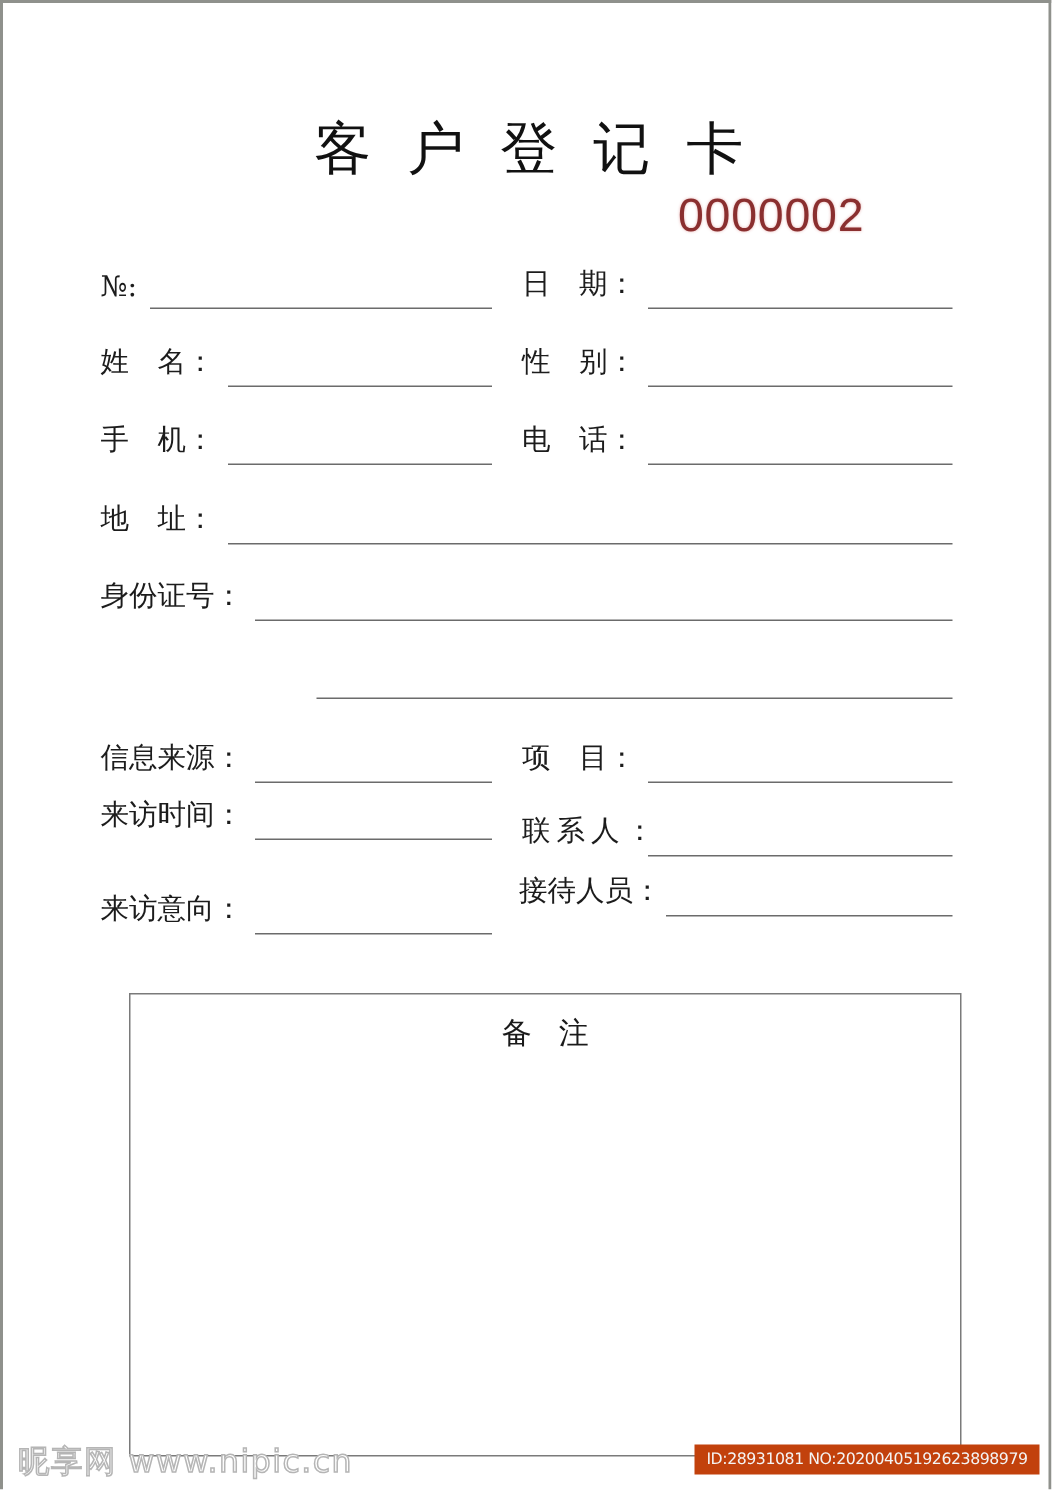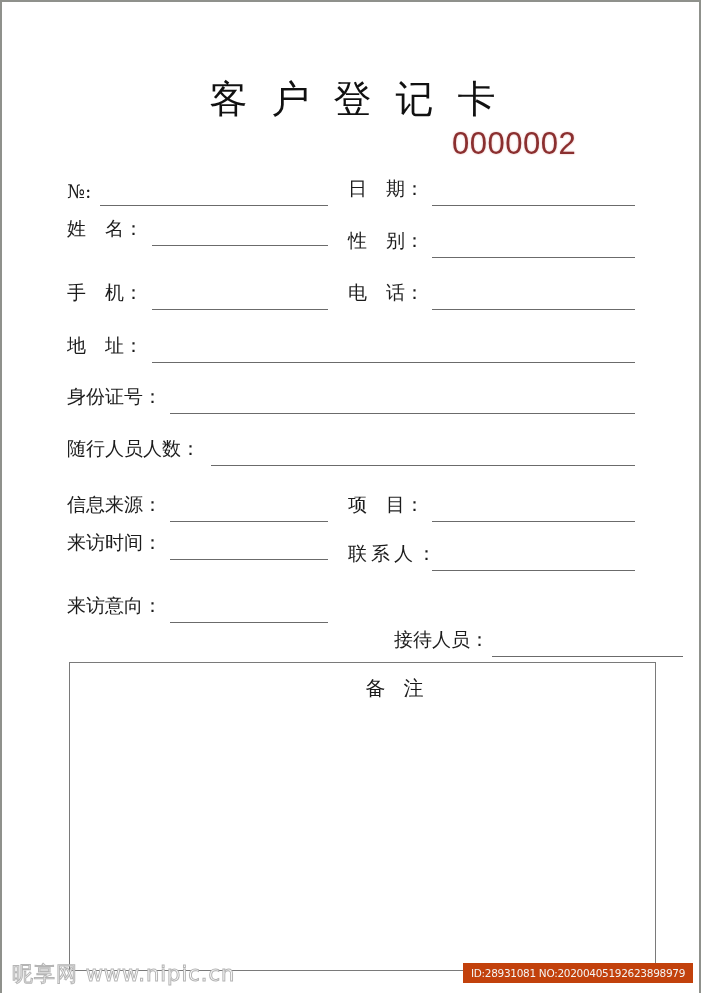--- a/index.html
+++ b/index.html
@@ -27,23 +27,22 @@
   }
   .field { position: absolute; height: 30px; }
   .field .lbl {
     position: absolute; left: 0; bottom: 4px; white-space: pre;
     font-size: 19px; color: #1c1c1c;
   }
   .field .line {
     position: absolute; bottom: 0; height: 0; border-bottom: 1px solid #6b6b6b;
   }
   .remarks {
-    position: absolute; left: 69px; top: 662px; width: 553px; height: 307px;
+    position: absolute; left: 86px; top: 662px; width: 553px; height: 307px;
     border: 1px solid #7a7a7a;
-    padding-left: 32px;
   }
   .remarks .head {
     position: absolute; top: 12px; width: 100%; text-align: center;
     font-size: 20px; letter-spacing: 18px; padding-left: 18px; box-sizing: border-box;
   }
   .wm-left {
     position: absolute; left: 12px; top: 960px;
     font-family: "DejaVu Sans", sans-serif; font-size: 21px; 
     color: #ffffff; -webkit-text-stroke: 1px #b5b5b5; letter-spacing: 1px;
   }
@@ -64,21 +63,21 @@
 
 <div class="field" style="left:67px; top:176px; width:262px;">
   <span class="lbl">№:</span>
   <span class="line" style="left:33px; width:228px;"></span>
 </div>
 <div class="field" style="left:348px; top:176px; width:287px;">
   <span class="lbl">日　期：</span>
   <span class="line" style="left:84px; width:203px;"></span>
 </div>
 
-<div class="field" style="left:67px; top:216px; width:262px;">
+<div class="field" style="left:67px; top:228px; width:262px;">
   <span class="lbl">姓　名：</span>
   <span class="line" style="left:85px; width:176px;"></span>
 </div>
 <div class="field" style="left:348px; top:228px; width:287px;">
   <span class="lbl">性　别：</span>
   <span class="line" style="left:84px; width:203px;"></span>
 </div>
 
 <div class="field" style="left:67px; top:280px; width:262px;">
   <span class="lbl">手　机：</span>
@@ -93,21 +92,20 @@
   <span class="lbl">地　址：</span>
   <span class="line" style="left:85px; width:483px;"></span>
 </div>
 
 <div class="field" style="left:67px; top:384px; width:568px;">
   <span class="lbl">身份证号：</span>
   <span class="line" style="left:103px; width:465px;"></span>
 </div>
 
 <div class="field" style="left:67px; top:436px; width:568px;">
-  <span class="lbl">随行人员人数：</span>
   <span class="line" style="left:144px; width:424px;"></span>
 </div>
 
 <div class="field" style="left:67px; top:492px; width:262px;">
   <span class="lbl">信息来源：</span>
   <span class="line" style="left:103px; width:158px;"></span>
 </div>
 <div class="field" style="left:348px; top:492px; width:287px;">
   <span class="lbl">项　目：</span>
   <span class="line" style="left:84px; width:203px;"></span>
@@ -119,21 +117,21 @@
 </div>
 <div class="field" style="left:348px; top:541px; width:287px;">
   <span class="lbl" style="letter-spacing:4px;">联系人：</span>
   <span class="line" style="left:84px; width:203px;"></span>
 </div>
 
 <div class="field" style="left:67px; top:593px; width:262px;">
   <span class="lbl">来访意向：</span>
   <span class="line" style="left:103px; width:158px;"></span>
 </div>
-<div class="field" style="left:346px; top:627px; width:289px;margin-left:48px;">
+<div class="field" style="left:346px; top:581px; width:289px;">
   <span class="lbl">接待人员：</span>
   <span class="line" style="left:98px; width:191px;"></span>
 </div>
 
 <div class="remarks">
   <div class="head">备注</div>
 </div>
 
 <div class="wm-left">昵享网 www.nipic.cn</div>
 <div class="wm-right">ID:28931081 NO:20200405192623898979</div>

